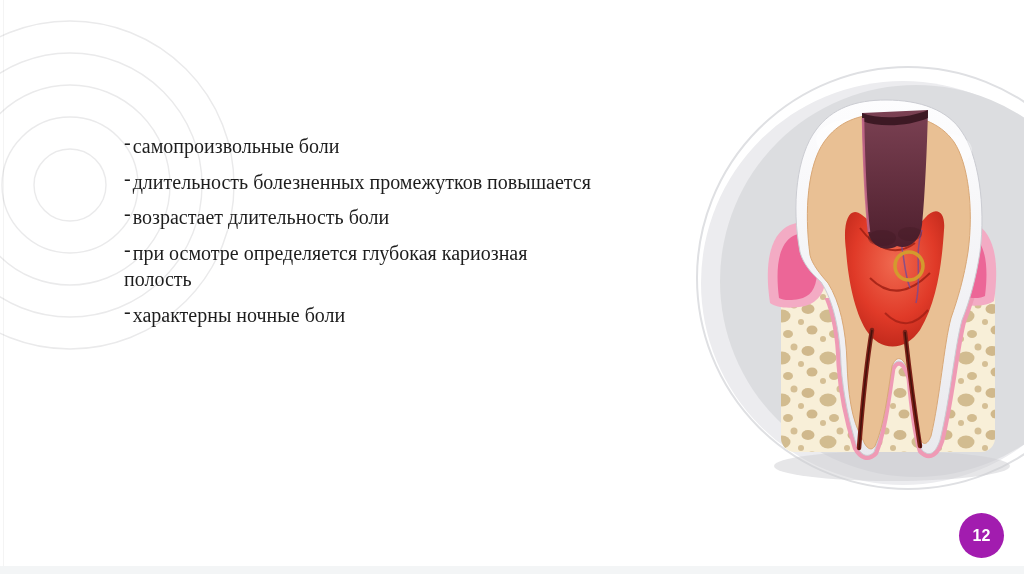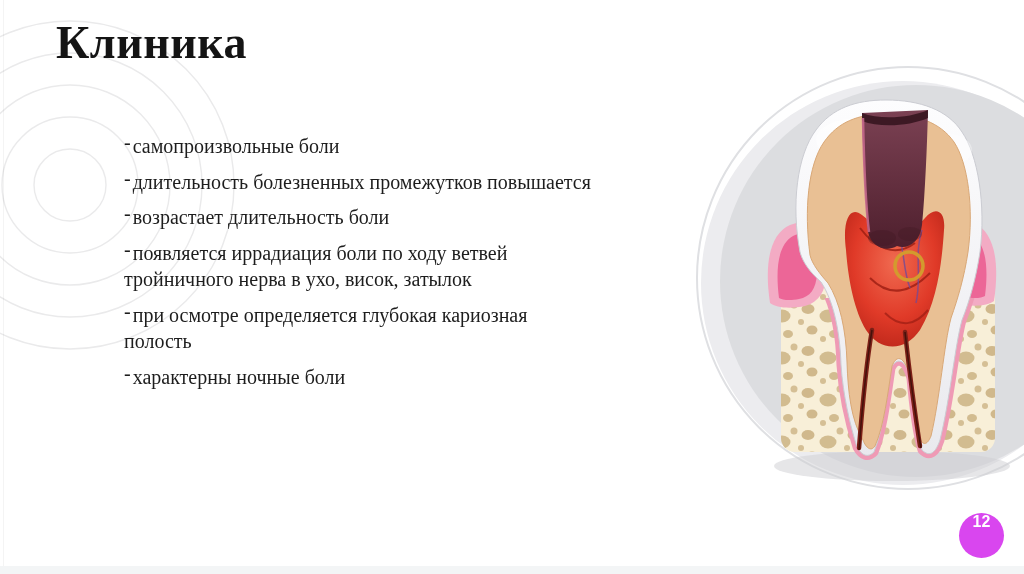--- a/index.html
+++ b/index.html
@@ -8,46 +8,44 @@
          font-family:"Liberation Serif",serif;}
   .decor-rings{position:absolute;left:0;top:0;pointer-events:none;}
   .leftline{position:absolute;left:3px;top:0;width:1px;height:100%;background:rgba(0,0,0,.045);}
   .title{position:absolute;left:56px;top:16px;margin:0;font-size:46px;font-weight:700;
          color:#141414;letter-spacing:.5px;font-family:"Liberation Serif",serif;}
   .bullets{position:absolute;left:112px;top:133px;width:480px;color:#1d1d1d;}
   .bullet{margin:0 0 9px 12px;font-size:20px;line-height:26.5px;}
   .dash{position:relative;top:-4px;margin-right:2px;}
   .tooth{position:absolute;left:660px;top:48px;width:364px;height:470px;}
   .badge{position:absolute;left:959px;top:513px;width:45px;height:45px;border-radius:50%;
-         background:#d946ef;display:flex;align-items:flex-start;justify-content:center;}
+         background:#a21caf;display:flex;align-items:center;justify-content:center;}
   .badge span{color:#ffffff;font-family:"Liberation Sans",sans-serif;font-weight:700;font-size:16px;}
   .footer-strip{position:absolute;left:0;bottom:0;width:100%;height:8px;background:#f3f5f6;}
 </style>
 </head>
 <body>
 
 <div class="slide">
 
   <svg class="decor-rings" width="260" height="380" viewBox="0 0 260 380">
     <circle cx="70" cy="185" r="36" fill="none" stroke-width="1.4" stroke="#eaeaeb"></circle>
     <circle cx="70" cy="185" r="68" fill="none" stroke-width="1.4" stroke="#eaeaeb"></circle>
     <circle cx="70" cy="185" r="100" fill="none" stroke-width="1.4" stroke="#eaeaeb"></circle>
     <circle cx="70" cy="185" r="132" fill="none" stroke-width="1.4" stroke="#eaeaeb"></circle>
     <circle cx="70" cy="185" r="164" fill="none" stroke-width="1.4" stroke="#eaeaeb"></circle>
   </svg>
 
   <div class="leftline"></div>
 
-  <h1 class="title">Клиника</h1>
 
   <div class="bullets">
     <p class="bullet"><span class="dash">-</span><span>самопроизвольные боли</span></p>
     <p class="bullet"><span class="dash">-</span><span>длительность болезненных промежутков повышается</span></p>
     <p class="bullet"><span class="dash">-</span><span>возрастает длительность боли</span></p>
-    <p class="bullet"><span class="dash">-</span><span>появляется иррадиация боли по ходу ветвей тройничного нерва в ухо, висок, затылок</span></p>
     <p class="bullet"><span class="dash">-</span><span>при осмотре определяется глубокая кариозная полость</span></p>
     <p class="bullet"><span class="dash">-</span><span>характерны ночные боли</span></p>
   </div>
 
   <svg class="tooth" viewBox="0 0 364 470">
     <defs>
       <pattern id="bonePat" width="46" height="42" patternUnits="userSpaceOnUse">
         <rect width="46" height="42" fill="#f8efd8"></rect>
         <ellipse cx="10" cy="9" rx="6.5" ry="5" fill="#ccb384" opacity=".9"></ellipse>
         <ellipse cx="30" cy="16" rx="8.5" ry="6.5" fill="#ccb384" opacity=".85"></ellipse>

